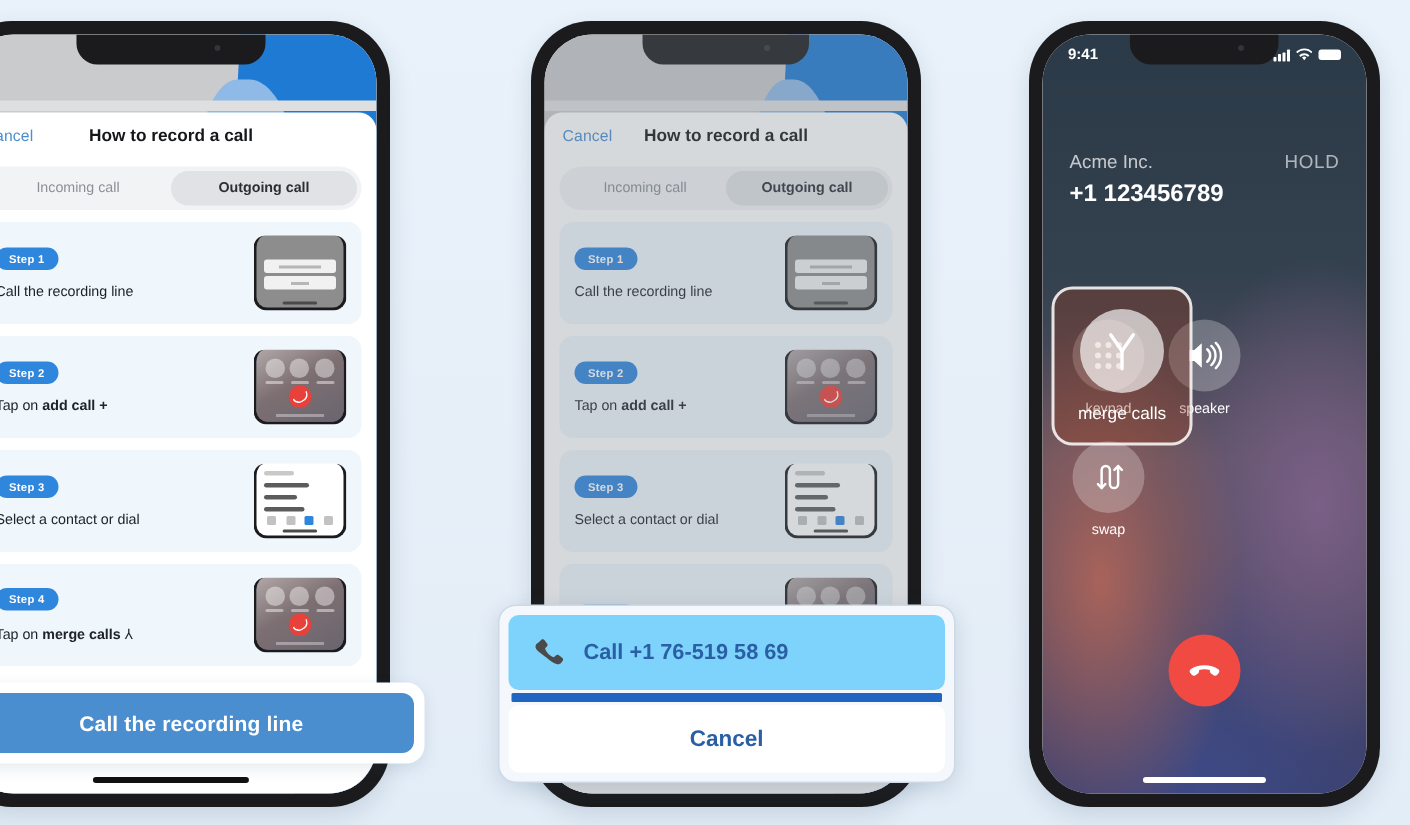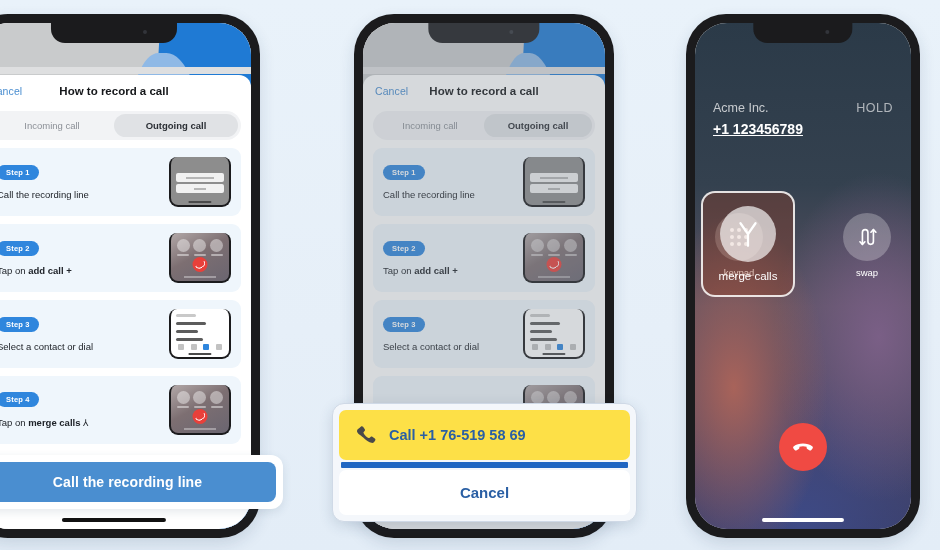--- a/index.html
+++ b/index.html
@@ -218,21 +218,21 @@
   .dimmer { position:absolute; inset:0; background: rgba(120,130,140,.30); z-index:50; }
   .dialog-wrap {
     position: absolute; z-index: 70;
     background: #f4f7fb;
     border: 1px solid #cfd9e6;
     border-radius: 12px;
     padding: 6px;
     box-shadow: 0 4px 14px rgba(40,70,100,.16);
   }
   .dlg-row {
-    background:#fde047; border-radius: 7px;
+    background:#7dd3fc; border-radius: 7px;
     display:flex; align-items:center;
     padding: 14px 16px;
   }
   .dlg-row .phone-ico { width:22px; height:22px; margin-right:12px; flex:none; }
   .dlg-call-text { font-size: 14.5px; color:#2a5fa4; font-weight:600; }
   .dlg-sep { height: 6px; background:#1f66c2; margin: 2px 2px; border-radius:1px; }
   .dlg-cancel {
     background:#fff; border-radius: 7px;
     text-align:center; padding: 14px 10px;
     font-size: 15px; color:#2a5fa4; font-weight: 600;
@@ -259,21 +259,21 @@
   .sig i:nth-child(1){height:3px;} .sig i:nth-child(2){height:4.5px;}
   .sig i:nth-child(3){height:6px;} .sig i:nth-child(4){height:8px;}
   .batt { width:15px;height:7px;border-radius:2px;background:#fff;}
 
   .caller {
     position:absolute; top: 78px; left: 18px; right: 18px; z-index:30;
   }
   .caller-top { display:flex; justify-content:space-between; align-items:flex-start; }
   .caller-name { font-size: 12.5px; color:rgba(255,255,255,.72); }
   .caller-hold { font-size: 12.5px; color:rgba(255,255,255,.62); letter-spacing:.5px; }
-  .caller-num { font-size: 14px; color:#fff; font-weight: 600; margin-top: 6px; text-decoration: underline; }
+  .caller-num { font-size: 16px; color:#fff; font-weight: 600; margin-top: 6px; }
 
   .grid {
     position:absolute; left: 12px; right: 12px; top: 190px;
     display:grid; grid-template-columns: repeat(3,1fr);
     row-gap: 16px; z-index:30;
   }
   .gcell { display:flex; flex-direction:column; align-items:center; gap:6px; }
   .gbtn {
     width: 48px; height:48px; border-radius:50%;
     background: rgba(255,255,255,.26);
@@ -552,20 +552,37 @@
   </div>
 
   <div class="phone" style="left:686px; top:14px; width:234px; height:524px;">
     <div class="screen">
       <div class="callscreen"></div>
 
       <div class="notch">
           <span class="cam"></span>
         </div>
 
+      <div class="statusbar">
+        <span class="st-time">9:41</span>
+        <span class="st-icons">
+          <span class="sig">
+              <i></i>
+              <i></i>
+              <i></i>
+              <i></i>
+            </span>
+          <svg width="11" height="9" viewBox="0 0 24 20" fill="#fff">
+            <path d="M12 18l3.2-4a4.1 4.1 0 0 0-6.4 0L12 18z"></path>
+            <path d="M12 10.8c2.2 0 4.2.9 5.6 2.4l1.9-2.3A10.6 10.6 0 0 0 12 7.8c-2.9 0-5.6 1.2-7.5 3.1l1.9 2.3a7.7 7.7 0 0 1 5.6-2.4z"></path>
+            <path d="M12 3.2c4.1 0 7.8 1.7 10.4 4.4l1.6-2A16.2 16.2 0 0 0 12 .6C7.3.6 3 2.6 0 5.6l1.6 2A14.5 14.5 0 0 1 12 3.2z"></path>
+          </svg>
+          <span class="batt"></span>
+        </span>
+      </div>
 
       <div class="caller">
         <div class="caller-top">
           <span class="caller-name">Acme Inc.</span>
           <span class="caller-hold">HOLD</span>
         </div>
         <div class="caller-num">+1 123456789</div>
       </div>
 
       <div class="grid">
@@ -581,20 +598,31 @@
                 <i></i>
                 <i></i>
                 <i></i>
                 <i></i>
                 <i></i>
               </span>
           </div>
           <span class="glabel">keypad</span>
         </div>
 
+        <div class="gcell">
+          <div class="gbtn">
+            <svg width="24" height="20" viewBox="0 0 26 22" fill="#fff">
+              <path d="M11 2L5.5 7H2v8h3.5L11 20z"></path>
+              <path d="M15 6.4a6 6 0 0 1 0 9.2" stroke="#fff" stroke-width="1.8" fill="none" stroke-linecap="round"></path>
+              <path d="M18 4a9.5 9.5 0 0 1 0 14" stroke="#fff" stroke-width="1.8" fill="none" stroke-linecap="round"></path>
+              <path d="M21.3 1.8a13 13 0 0 1 0 18.4" stroke="#fff" stroke-width="1.8" fill="none" stroke-linecap="round"></path>
+            </svg>
+          </div>
+          <span class="glabel">speaker</span>
+        </div>
 
         <div class="gcell" style="visibility:hidden;">
           <div class="gbtn"></div>
             <span class="glabel">m</span>
         </div>
 
         <div class="gcell">
           <div class="gbtn">
             <svg width="22" height="22" viewBox="0 0 24 24" fill="none" stroke="#fff" stroke-width="1.8" stroke-linecap="round" stroke-linejoin="round">
               <path d="M7 20V7a3 3 0 0 1 3-3h0a3 3 0 0 1 3 3v10a3 3 0 0 0 3 3h0a3 3 0 0 0 3-3V4"></path>

